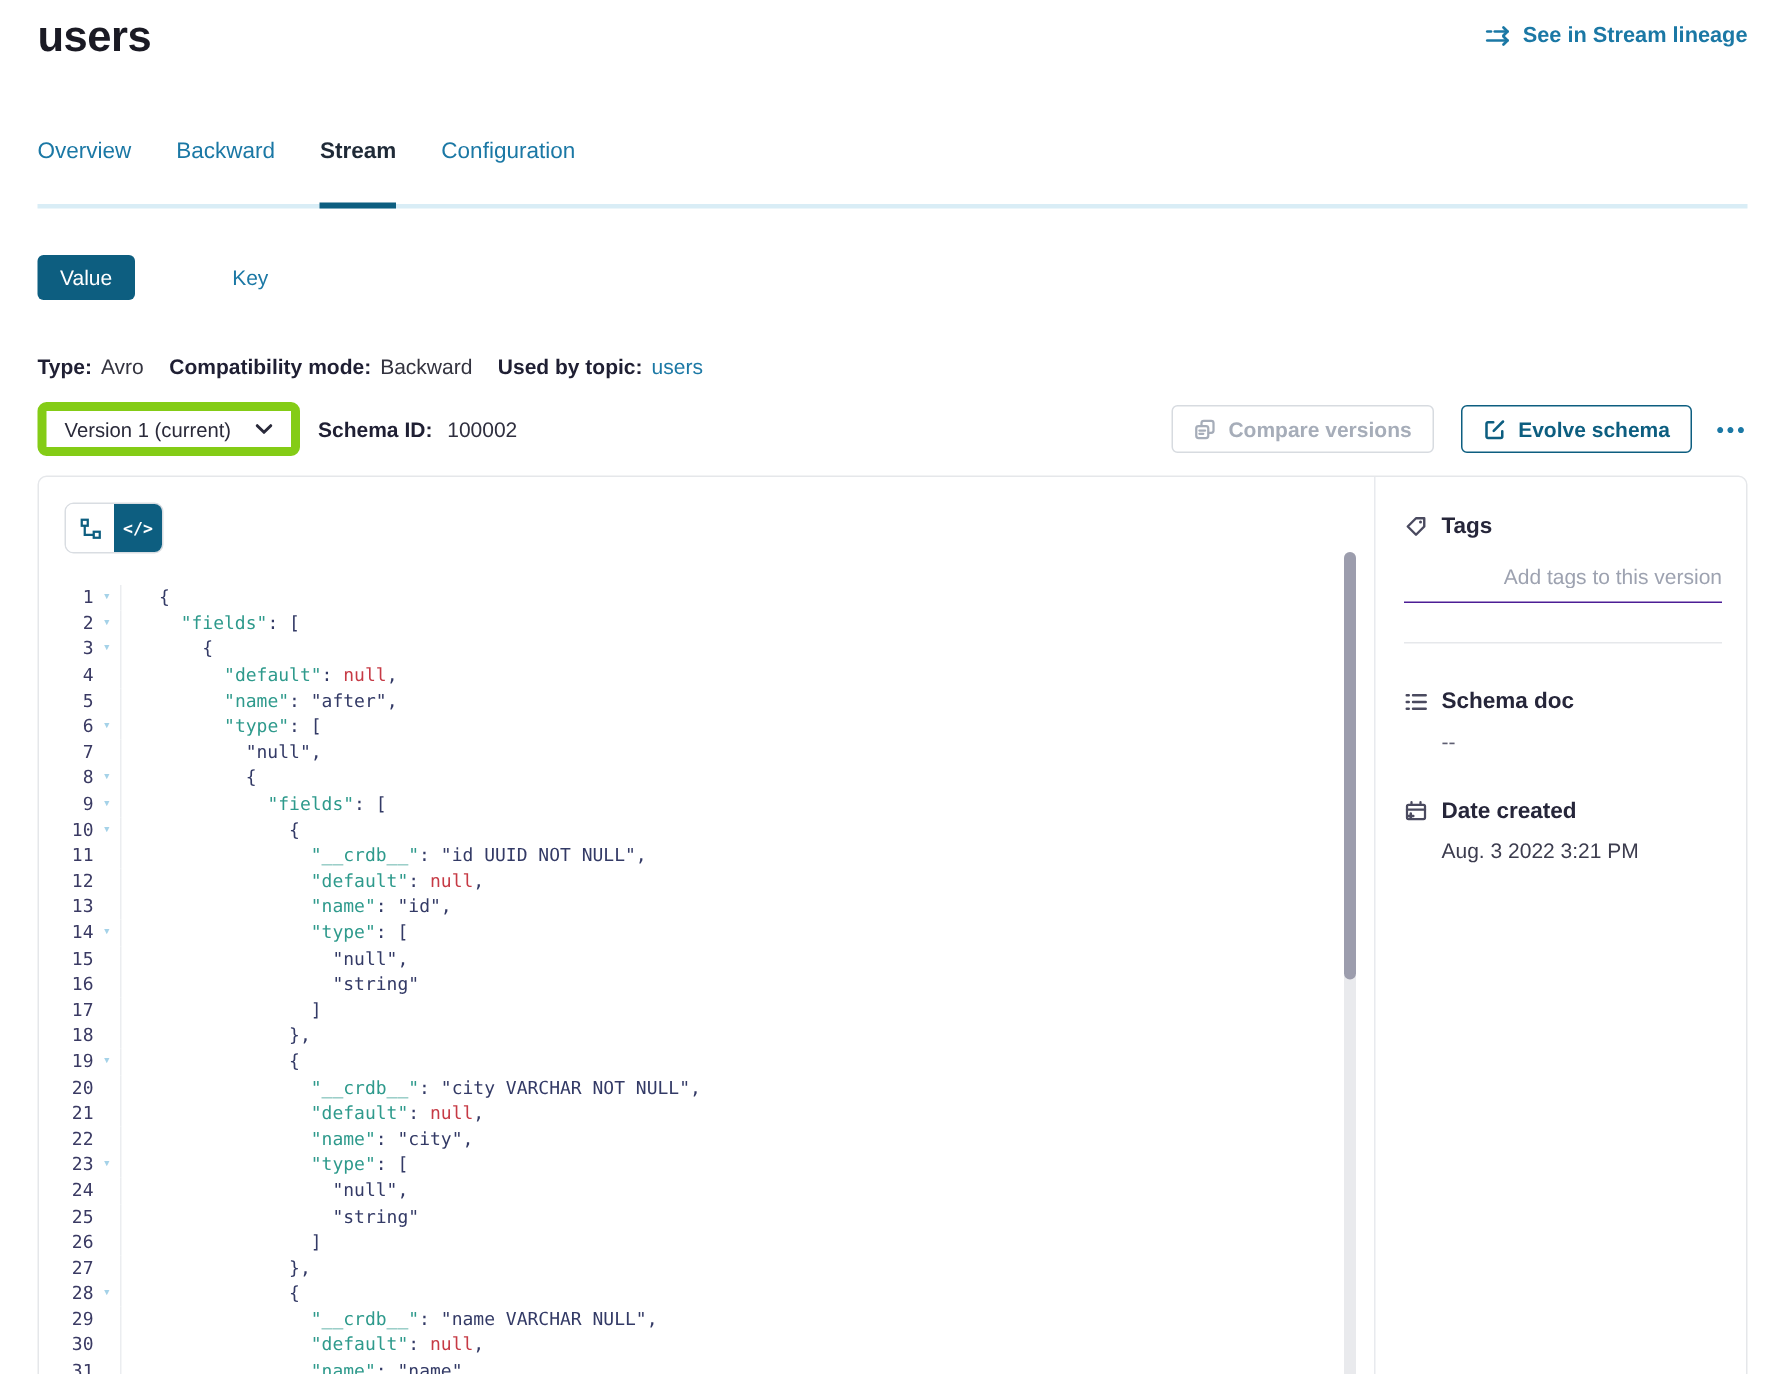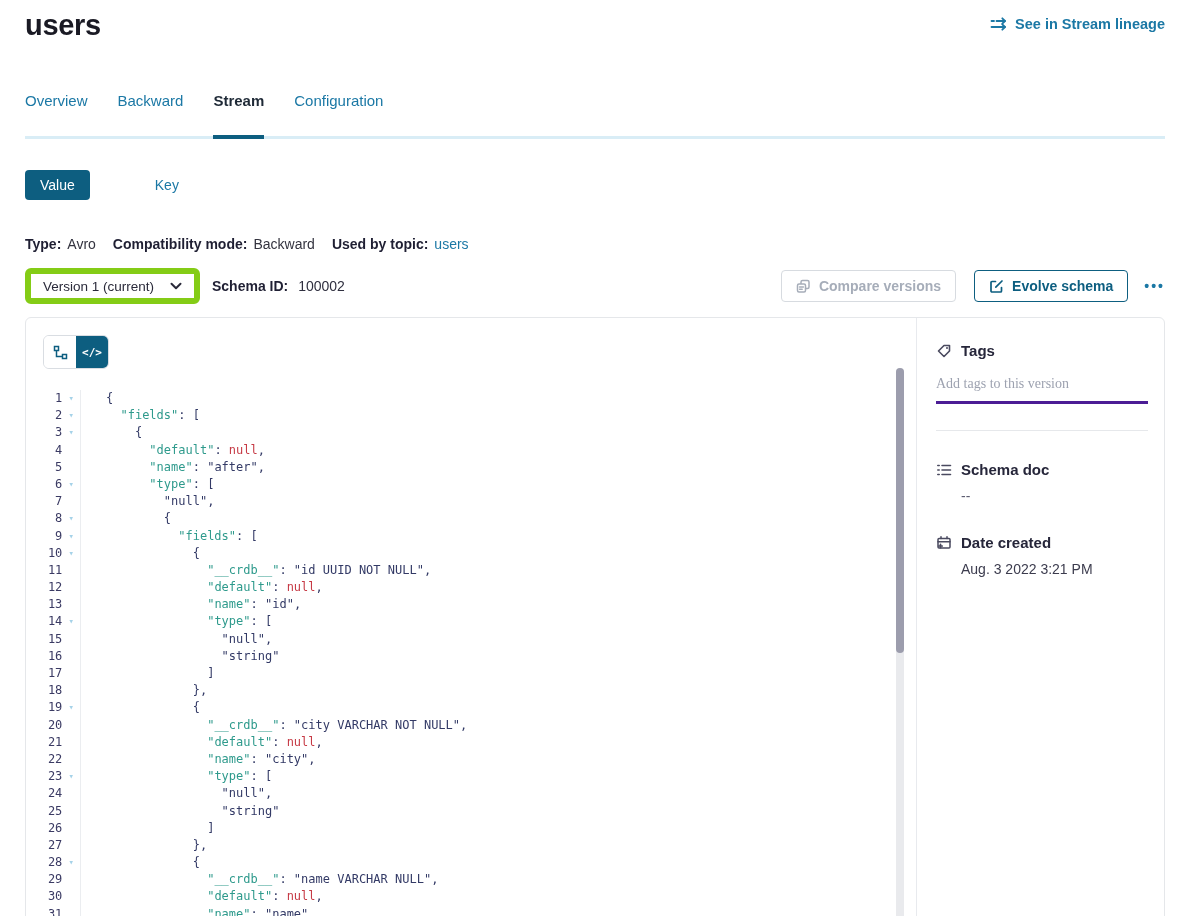--- a/index.html
+++ b/index.html
@@ -64,21 +64,21 @@
   .tok-k{color:var(--syntax-key);}
   .tok-p,.tok-s{color:var(--syntax-text);}
   .tok-n{color:var(--syntax-null);}
 
   .scrollbar-track{position:absolute; top:50px; right:12px; width:8px; height:564px; background:#E9EAED; border-radius:4px;}
   .scrollbar-thumb{position:absolute; top:0; left:0; width:8px; height:285px; background:#9C9DAD; border-radius:4px; cursor:grab;}
 
   
   .sidebar{width:248px; flex:none; border-left:1px solid #E8EAEE; padding:24px 16px 0 19px;}
   .side-header{display:flex; align-items:center; gap:9px; font-size:15px; font-weight:700; color:#26263A;}
-  .tags-input{display:block; width:100%; margin-top:17px; border:none; border-bottom:3px solid #4c1d95; padding:0 0 9px; font-size:14px; color:#2F2F3F; outline:none; font-family:Liberation Serif, serif;}
+  .tags-input{display:block; width:100%; margin-top:17px; border:none; border-bottom:1px solid #4c1d95; padding:0 0 9px; font-size:14px; color:#2F2F3F; outline:none; font-family:Liberation Sans, sans-serif;text-align:right;}
   .tags-input::placeholder{color:#9DA2B0;}
   .side-divider{border:none; border-top:1px solid #E6E8EB; margin:26px 0 0;}
   .section{margin-top:30px;}
   .side-value{margin:10px 0 0 25px; font-size:14px; color:#3C3C4E;}
   .side-value.dim{color:#5E5E72;}
   .icon{flex:none; display:inline-flex;}
 </style>
 </head>
 <body>
 

